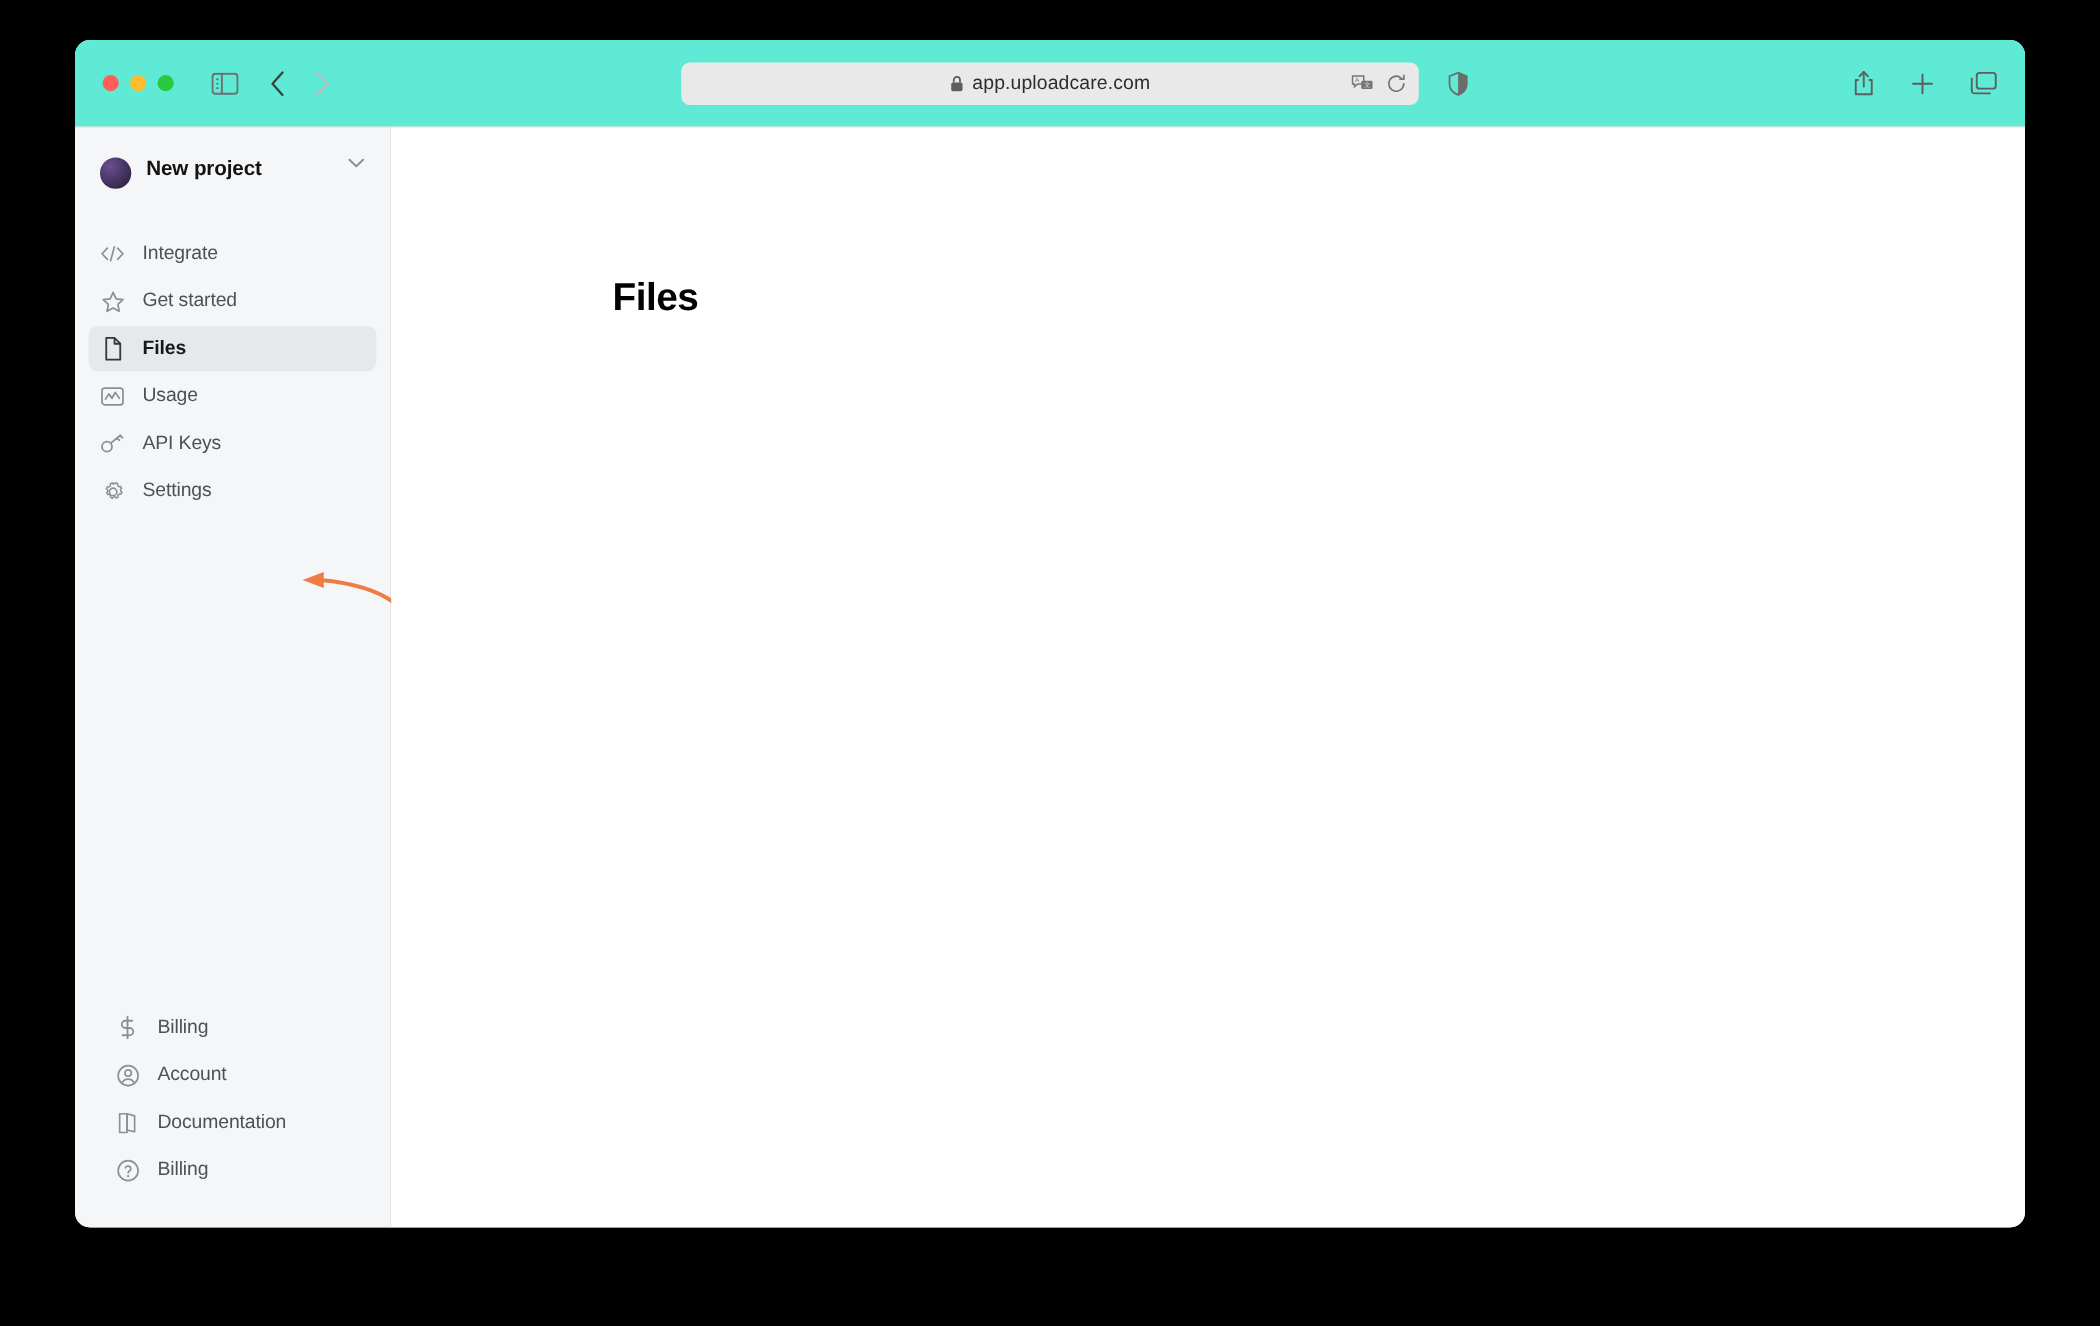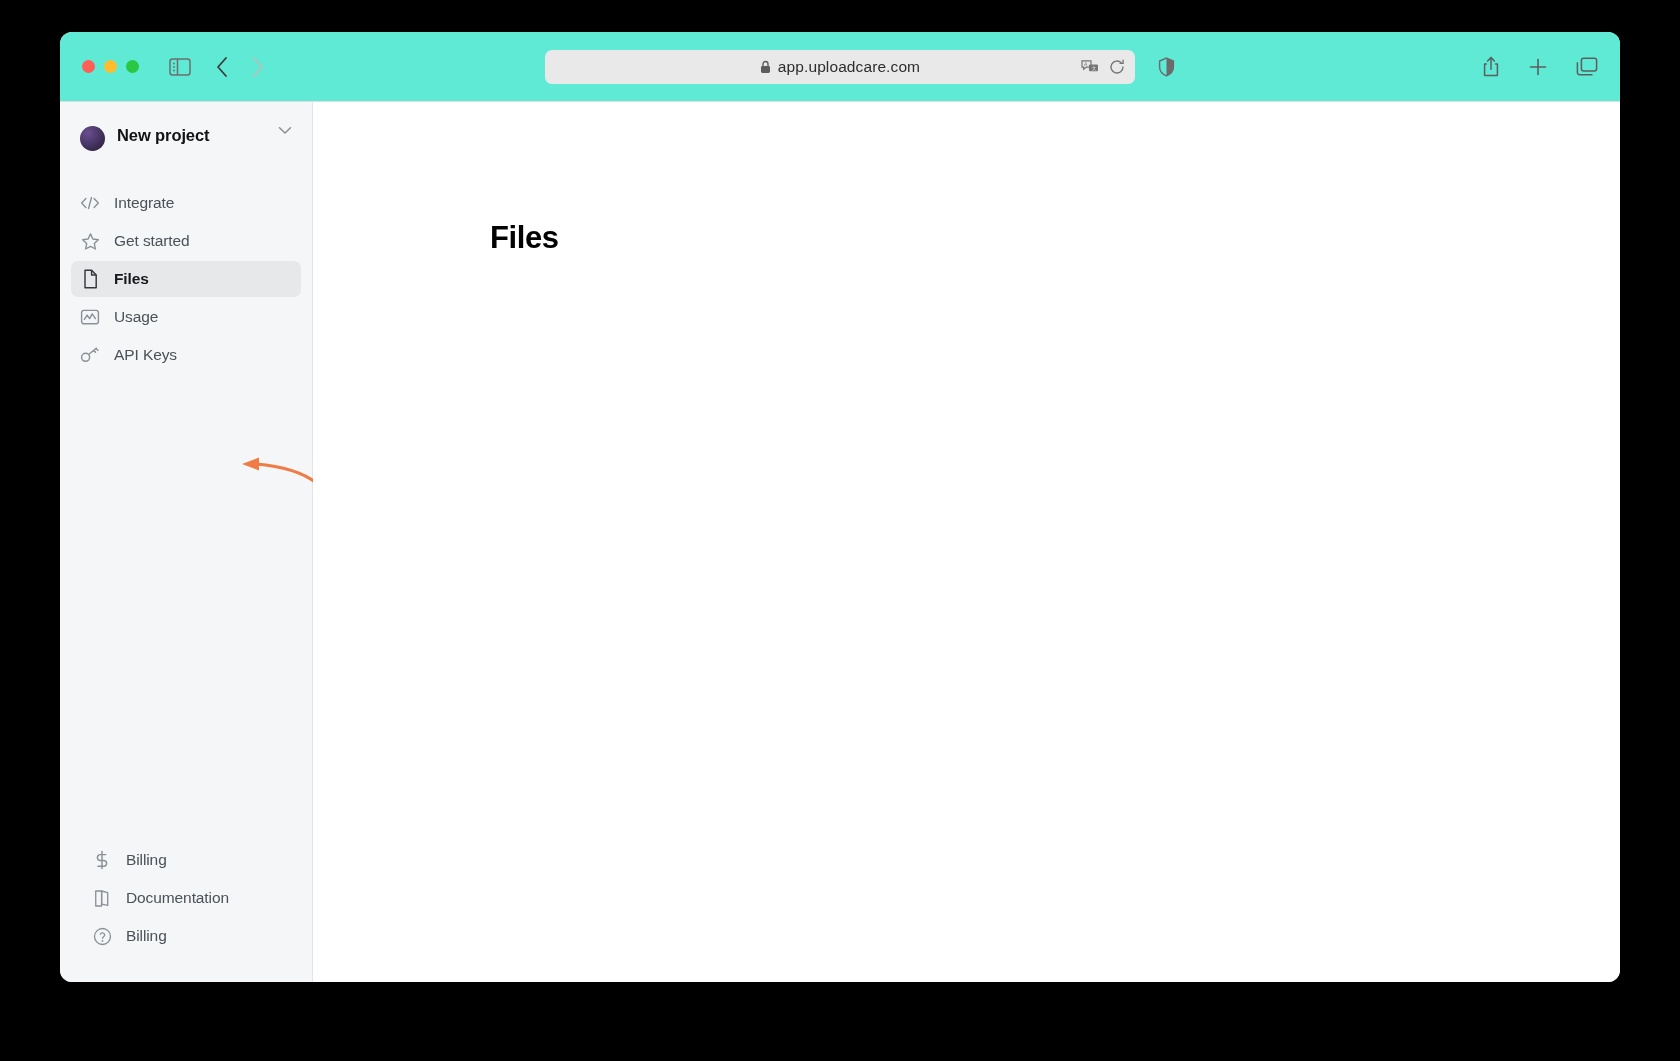--- a/index.html
+++ b/index.html
@@ -338,34 +338,53 @@
             <svg width="20" height="18" viewBox="0 0 20 18" fill="none" stroke="currentColor" stroke-width="1.45" stroke-linecap="round" stroke-linejoin="round">
               <circle cx="5.6" cy="11.3" r="4"></circle>
               <line x1="8.6" y1="8.5" x2="16.4" y2="2.2"></line>
               <line x1="13.4" y1="4.6" x2="15.5" y2="6.2"></line>
               <line x1="16" y1="2.5" x2="18" y2="4.2"></line>
             </svg>
           </span>
           <span class="nav-label">API Keys</span>
         </div>
 
+        <div class="nav-item">
+          <span class="nav-ico">
+            <svg width="19" height="19" viewBox="0 0 20 20" fill="none" stroke="currentColor" stroke-width="1.4" stroke-linejoin="round">
+              <path d="M10 1.6l1.9.9.9-1.2 1.8 1.1-.3 1.5 1.4 1.4 1.5-.3 1.1 1.8-1.2.9.3 2 1.2.9-1.1 1.8-1.5-.3-1.4 1.4.3 1.5-1.8 1.1-.9-1.2-2 .3-.9 1.2-1.8-1.1.3-1.5-1.4-1.4-1.5.3-1.1-1.8 1.2-.9-.3-2-1.2-.9 1.1-1.8 1.5.3 1.4-1.4-.3-1.5 1.8-1.1.9 1.2z" transform="scale(.88) translate(1.3,1.2)"></path>
+              <circle cx="10" cy="10" r="3.1"></circle>
+            </svg>
+          </span>
+          <span class="nav-label">Settings</span>
+        </div>
       </div>
 
       <div id="sidebar-bottom" class="nav-group">
 
         <div class="nav-item">
           <span class="nav-ico">
             <svg width="14" height="20" viewBox="0 0 14 20" fill="none" stroke="currentColor" stroke-width="1.45" stroke-linecap="round" stroke-linejoin="round">
               <line x1="7" y1="1.4" x2="7" y2="18.6"></line>
               <path d="M10.8 4.6H5.3a2.9 2.9 0 0 0 0 5.8h3.4a2.9 2.9 0 0 1 0 5.8H3"></path>
             </svg>
           </span>
           <span class="nav-label">Billing</span>
         </div>
 
+        <div class="nav-item">
+          <span class="nav-ico">
+            <svg width="19" height="19" viewBox="0 0 20 20" fill="none" stroke="currentColor" stroke-width="1.4">
+              <circle cx="10" cy="10" r="8.4"></circle>
+              <circle cx="10" cy="7.8" r="2.7"></circle>
+              <path d="M4.6 17c.9-2.6 2.9-4 5.4-4s4.5 1.4 5.4 4"></path>
+            </svg>
+          </span>
+          <span class="nav-label">Account</span>
+        </div>
 
         <div class="nav-item">
           <span class="nav-ico">
             <svg width="18" height="19" viewBox="0 0 18 20" fill="none" stroke="currentColor" stroke-width="1.4" stroke-linejoin="round">
               <path d="M2.4 2.1h6.2v15.8H2.4z"></path>
               <path d="M8.6 2.1l6.4 1.8v13.4l-6.4-1.4z"></path>
             </svg>
           </span>
           <span class="nav-label">Documentation</span>
         </div>

